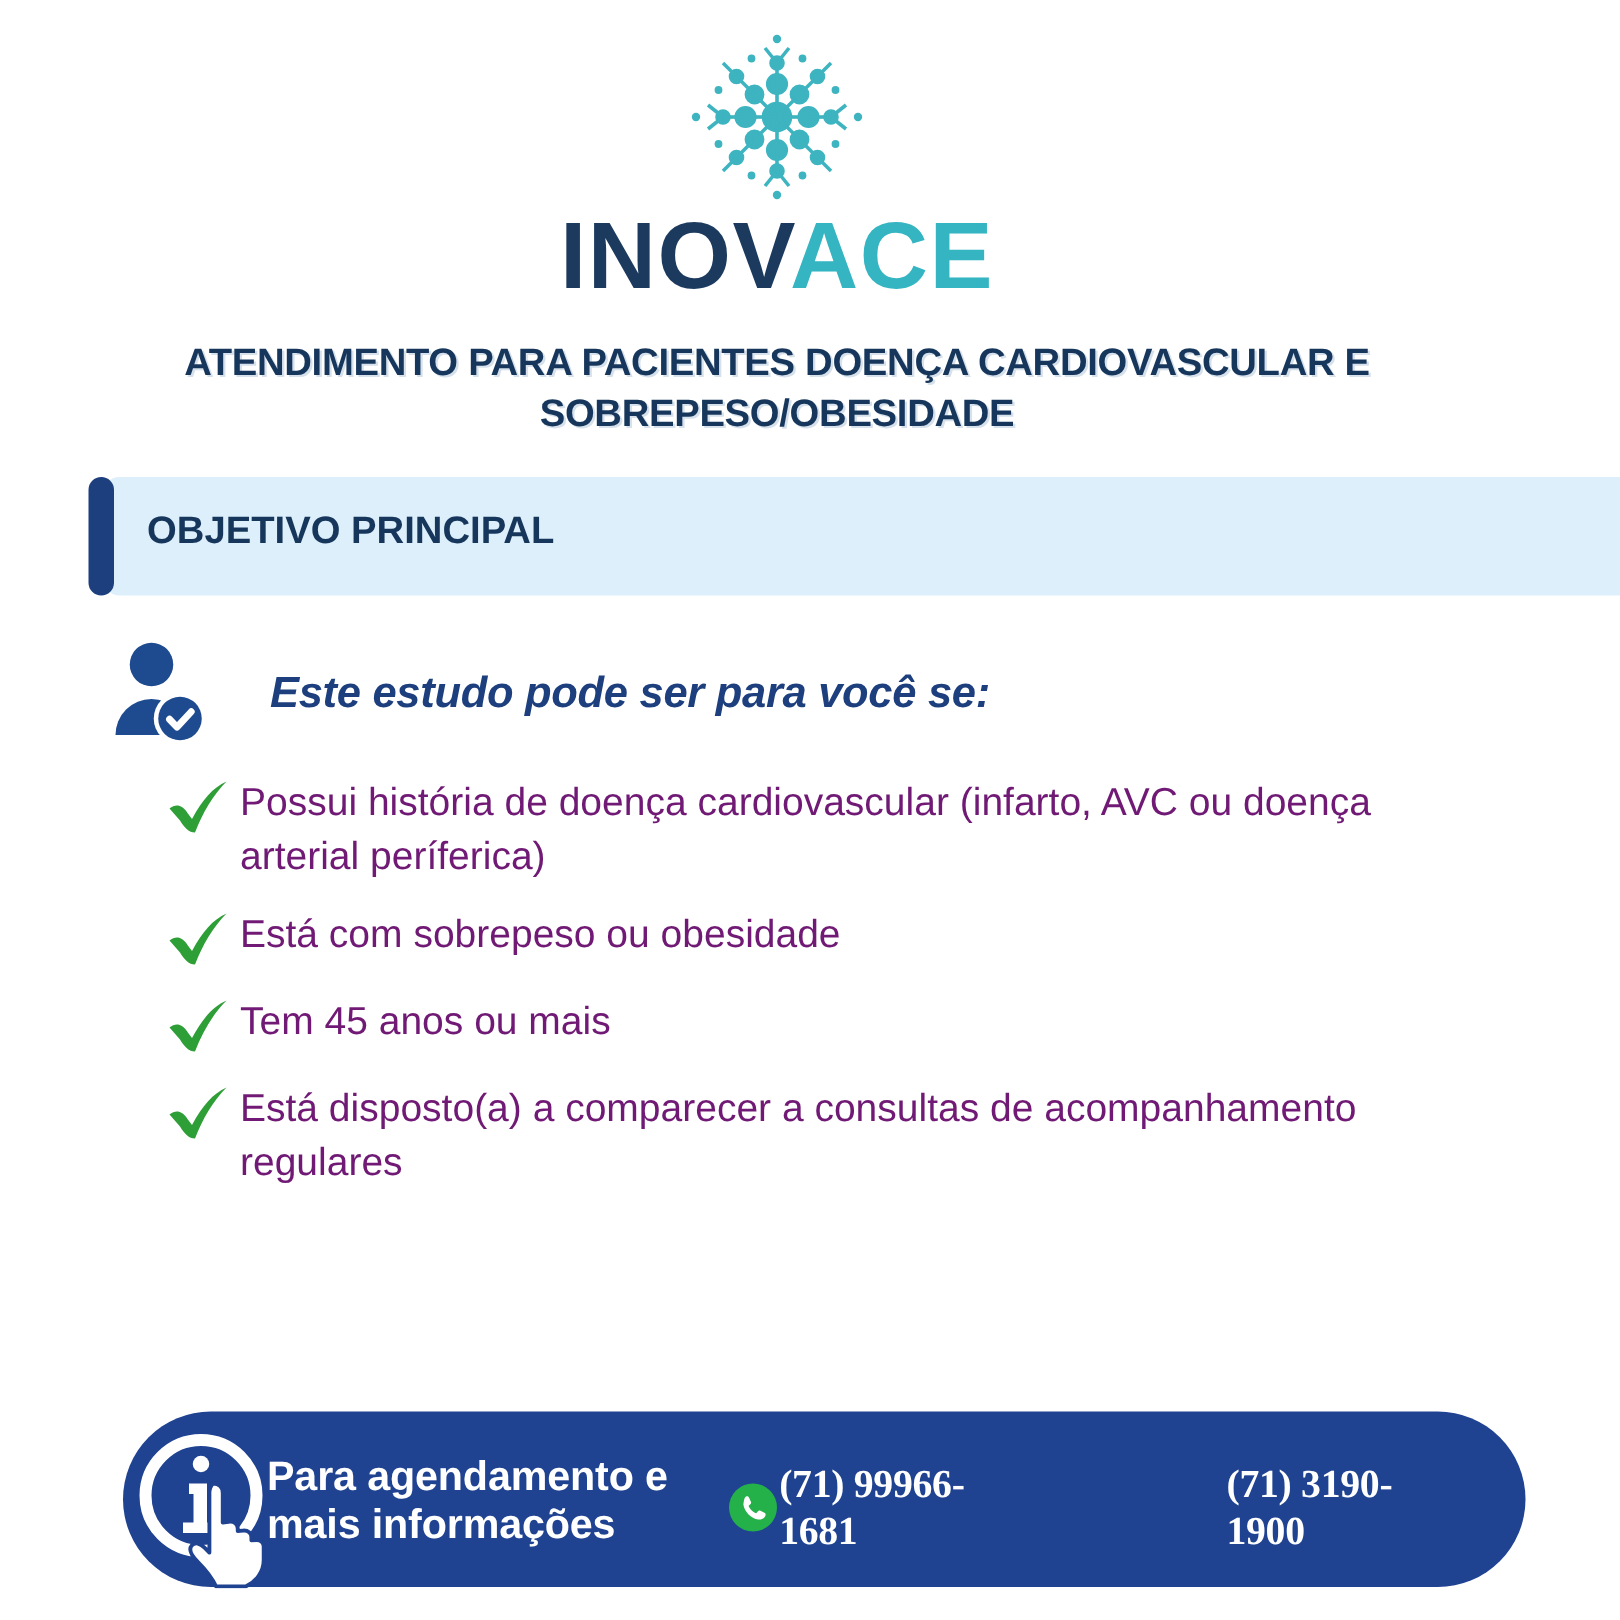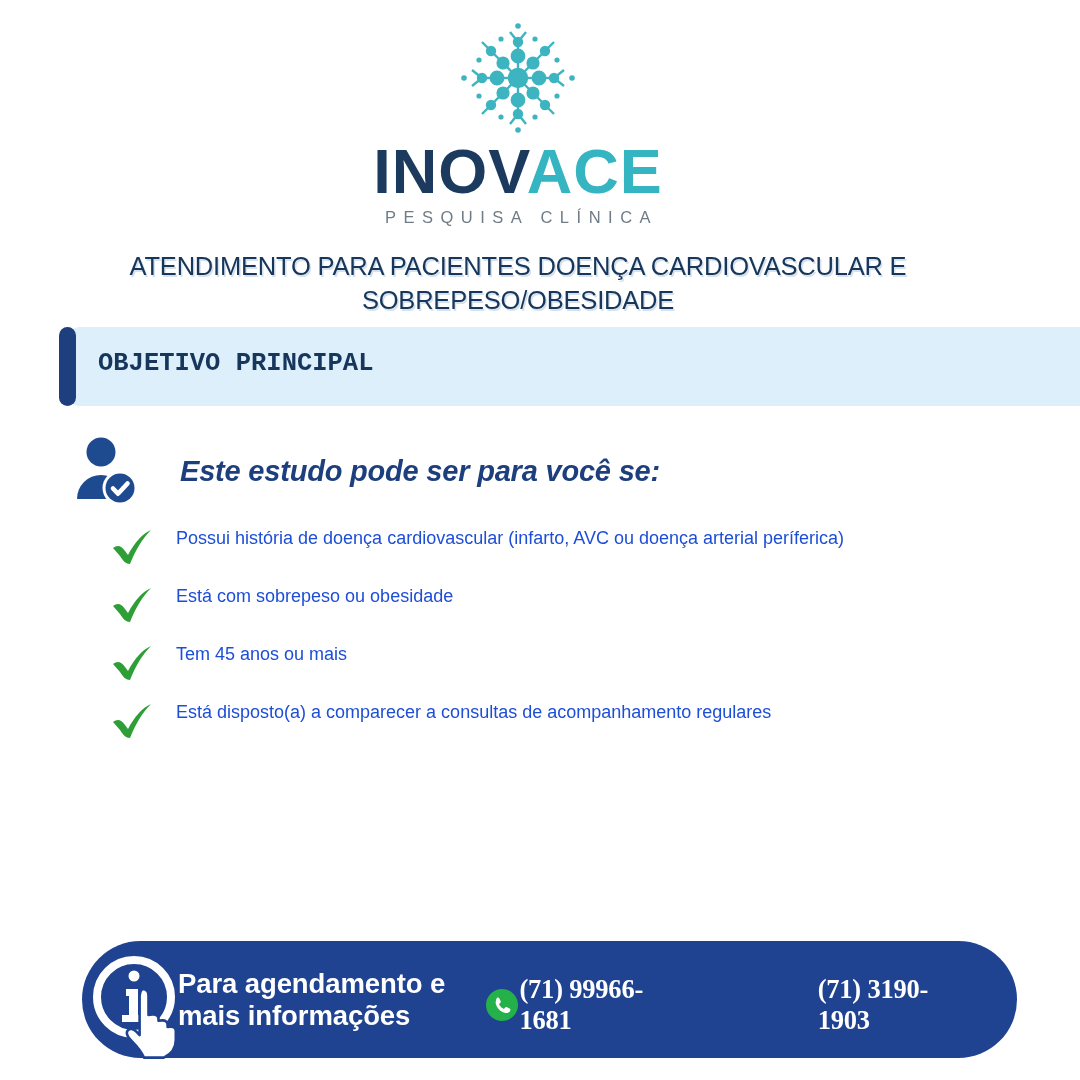--- a/index.html
+++ b/index.html
@@ -49,37 +49,36 @@
     font-weight: normal;
     text-indent: 7px;
   }
 
   
   .title {
     margin: 23px auto 0;
     width: 900px;
     text-align: center;
     font-size: 25.5px;
-    font-weight: normal;
+    font-weight: bold;
     line-height: 1.32;
     color: #16365c;
     letter-spacing: -0.2px;
     text-shadow: 1.5px 1.5px 0 rgba(180, 200, 220, 0.55);
   }
 
   
   .objective {
     position: relative;
-    margin-top: 10px;
+    margin-top: 25px;
     margin-left: 68px;
     width: 1012px;
     background: #ddeffb;
     border-radius: 12px 0 0 12px;
     padding: 20px 46px 22px 30px;
-    font-family: Liberation Mono, monospace;
   }
   .objective-bar {
     position: absolute;
     left: -9px;
     top: 0;
     width: 17px;
     height: 100%;
     background: #1d3f7e;
     border-radius: 9px;
   }
@@ -121,24 +120,24 @@
     margin-left: 108px;
     width: 890px;
   }
   .check-item {
     display: flex;
     align-items: flex-start;
     margin-bottom: 16px;
   }
   .check-icon { width: 48px; height: 40px; flex: none; margin-top: 2px; }
   .check-text {
-    font-size: 18px;
+    font-size: 26px;
     line-height: 1.38;
-    color: #1d4ed8;
-    margin-left: 20px;
+    color: #701a75;
+    margin-left: 4px;
     max-width: 800px;
   }
 
   
   .footer {
     position: absolute;
     left: 82px;
     top: 941px;
     width: 935px;
     height: 117px;
@@ -255,21 +254,20 @@
         <circle cx="103" cy="74" r="2.6" stroke="none"></circle>
         <circle cx="64" cy="4" r="2.8" stroke="none"></circle>
         <circle cx="64" cy="108" r="2.8" stroke="none"></circle>
         <circle cx="10" cy="56" r="2.8" stroke="none"></circle>
         <circle cx="118" cy="56" r="2.8" stroke="none"></circle>
       </g>
     </svg>
     <div class="logo-wordmark">
       <span class="logo-word-a">INOV</span><span class="logo-word-b">ACE</span>
     </div>
-    <div class="logo-tagline">PESQUISA CLÍNICA</div>
   </div>
 
   <h1 class="title">ATENDIMENTO PARA PACIENTES DOENÇA CARDIOVASCULAR E SOBREPESO/OBESIDADE</h1>
 
   <section class="objective">
     <div class="objective-bar"></div>
     <div class="objective-title">OBJETIVO PRINCIPAL</div>
   </section>
 
   <div class="elig-head">
@@ -339,20 +337,20 @@
             <path d="M12.4 9.6 c0.8-0.3 1.5 0 1.9 0.8 l1.3 2.7 c0.3 0.7 0.2 1.3-0.4 1.8
                      l-0.9 0.8 c-0.2 0.2-0.2 0.4-0.1 0.7 c0.9 1.9 2.4 3.4 4.4 4.3
                      c0.3 0.1 0.5 0.1 0.7-0.1 l0.9-1 c0.5-0.6 1.1-0.7 1.8-0.4
                      l2.6 1.3 c0.8 0.4 1 1.1 0.7 1.9 c-0.7 1.9-2.7 3-4.8 2.6
                      c-4.9-0.9-9-5-9.9-9.9 C10.9 12.6 11.2 10.1 12.4 9.6 z" fill="#ffffff"></path>
           </svg>
           <span class="phone-text">(71) 99966-1681</span>
         </div>
         <div class="phone-gap"></div>
         <div class="phone-entry">
-          <span class="phone-text">(71) 3190-1903</span>
+          <span class="phone-text">(71) 3190-1900</span>
         </div>
       </div>
     </div>
 
   </div>
 
 </div>
 
 </body></html>

